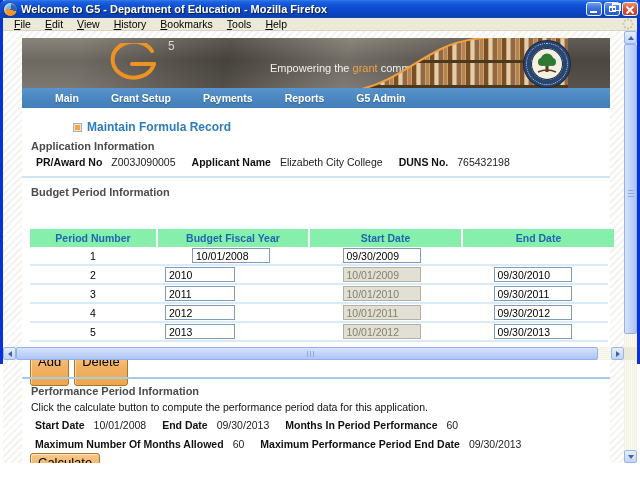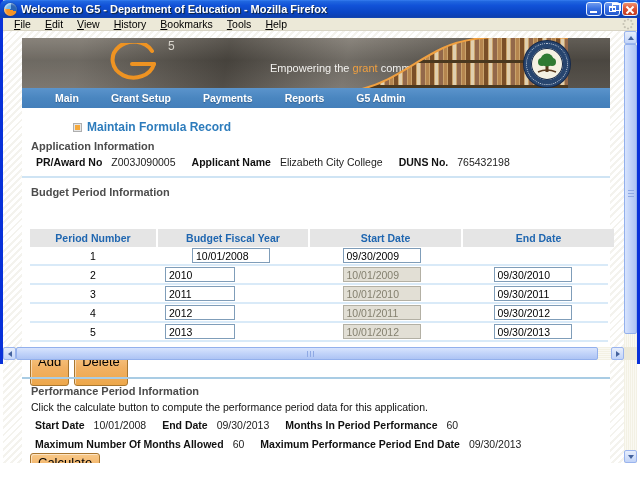--- a/index.html
+++ b/index.html
@@ -87,21 +87,21 @@
   .lv-label { font-weight: bold; color: #111; margin-right: 9px; white-space: nowrap; }
   .lv-value { margin-right: 16px; white-space: nowrap; }
   .rule { position: absolute; left: 0; width: 100%; border-top: 2px solid #cfe4f4; }
   .rule1 { top: 68px; }
   .h-budget { top: 78px; }
   .instructions { position: absolute; left: 9px; top: 92px; width: 574px; line-height: 13px; color: #111; }
 
   
   .btable { position: absolute; left: 8px; top: 121px; width: 578px; }
   .thead { display: grid; grid-template-columns: 126px 150px 151px 151px; gap: 0 2px; height: 18px; }
-  .thead .hcell { background: #e5e5e5; color: #1f66b0; font-weight: bold;
+  .thead .hcell { background: #86efac; color: #1f66b0; font-weight: bold;
     display: flex; align-items: center; justify-content: center; font-size: 10.5px; }
   .trow { display: grid; grid-template-columns: 126px 150px 151px 151px;
     height: 19px; align-items: center; border-bottom: 2px solid #d9eaf8; background: #fff; }
   .pnum { text-align: center; color: #000; }
   .tinput { height: 15px; font-family: "Liberation Sans", sans-serif; font-size: 10.5px;
     padding: 0 3px; border: 1px solid #7f9db9; background: #fff; color: #000; }
   .tinput:disabled { background: #e2dfd5; color: #84806f; border: 1px solid #b3b0a4; }
   .cell-fy .tinput { width: 70px; margin-left: 9px; }
   .cell-ctr { text-align: center; }
   .cell-ctr .tinput { width: 78px; }

